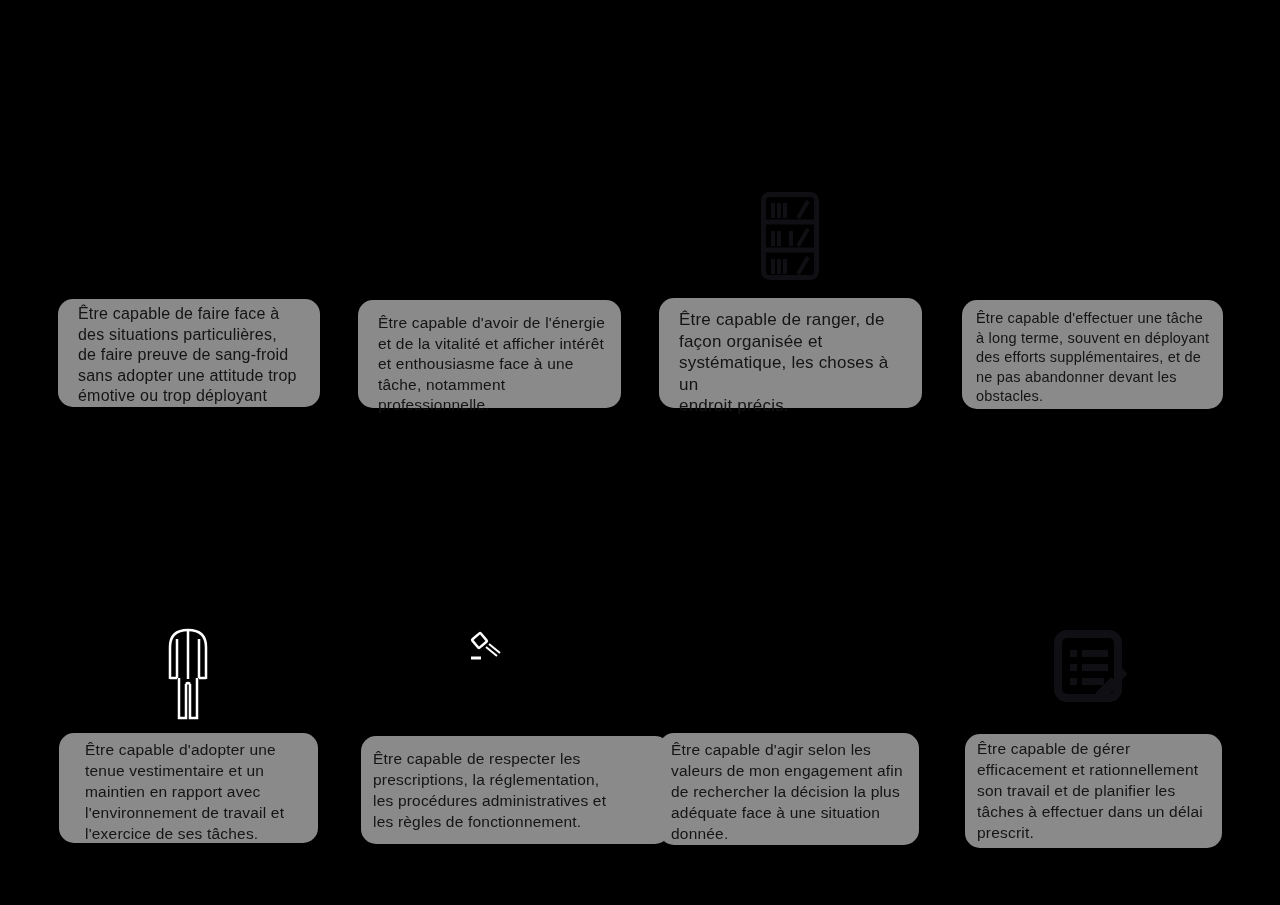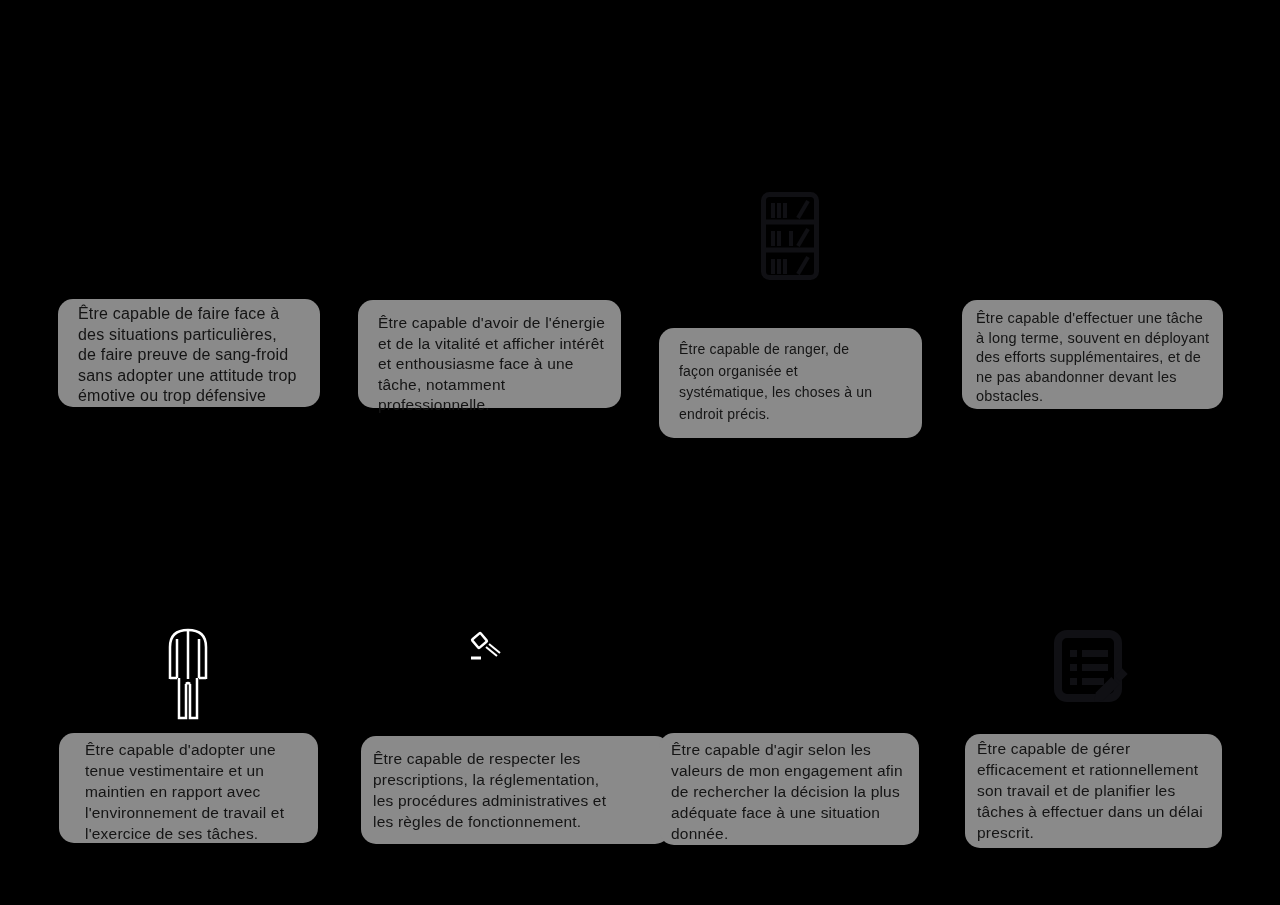--- a/index.html
+++ b/index.html
@@ -26,21 +26,21 @@
     position: absolute;
     background: var(--card-fill);
     border-radius: 15px;
     color: var(--card-text);
     white-space: pre-line;
     letter-spacing: 0.2px;
   }
   
   .card.c0 { left: 58px;  top: 299px; width: 262px; height: 108px; font-size: 16px;   line-height: 20.5px; padding: 5px 14px 0 20px; }
   .card.c1 { left: 358px; top: 300px; width: 263px; height: 108px; font-size: 15.5px; line-height: 20.5px; padding: 13px 10px 0 20px; }
-  .card.c2 { left: 659px; top: 298px; width: 263px; height: 110px; font-size: 14px; line-height: 21.5px; padding: 11px 12px 0 20px; margin-top: 30px; }
+  .card.c2 { left: 659px; top: 298px; width: 263px; height: 110px; font-size: 17px; line-height: 21.5px; padding: 11px 12px 0 20px; }
   .card.c3 { left: 962px; top: 300px; width: 261px; height: 109px; font-size: 14.5px; line-height: 19.5px; padding: 9px 10px 0 14px; border-radius: 15px; }
   
   .card.c4 { left: 59px;  top: 733px; width: 259px; height: 110px; font-size: 15.5px; line-height: 21px;   padding: 6px 10px 0 26px; }
   .card.c5 { left: 361px; top: 736px; width: 309px; height: 108px; font-size: 15.5px; line-height: 21px;   padding: 12px 8px 0 12px; }
   .card.c6 { left: 659px; top: 733px; width: 260px; height: 112px; font-size: 15.5px; line-height: 21px;   padding: 6px 8px 0 12px; }
   .card.c7 { left: 965px; top: 734px; width: 257px; height: 114px; font-size: 15.5px; line-height: 21px;   padding: 4px 8px 0 12px; }
 
   .icon { position: absolute; }
   .icon.bookshelf { left: 760px; top: 191px; width: 60px; height: 90px; }
   .icon.suit      { left: 162px; top: 621px; width: 52px; height: 100px; }
@@ -101,21 +101,21 @@
         <rect x="32" y="52" width="22" height="7"></rect>
       <path d="M44,76 L53.6,74.2 L69.1,58.7 L61.3,50.9 L45.8,66.4 Z"></path>
       <rect x="-4" y="-5.5" width="8" height="11" transform="translate(71,49) rotate(45)"></rect>
     </g>
   </svg>
 
   <div class="card c0">Être capable de faire face à
 des situations particulières,
 de faire preuve de sang-froid
 sans adopter une attitude trop
-émotive ou trop défensive</div>
+émotive ou trop déployant</div>
   <div class="card c1">Être capable d'avoir de l'énergie
 et de la vitalité et afficher intérêt
 et enthousiasme face à une
 tâche, notamment professionnelle.</div>
   <div class="card c2">Être capable de ranger, de
 façon organisée et
 systématique, les choses à un
 endroit précis.</div>
   <div class="card c3">Être capable d'effectuer une tâche
 à long terme, souvent en déployant

